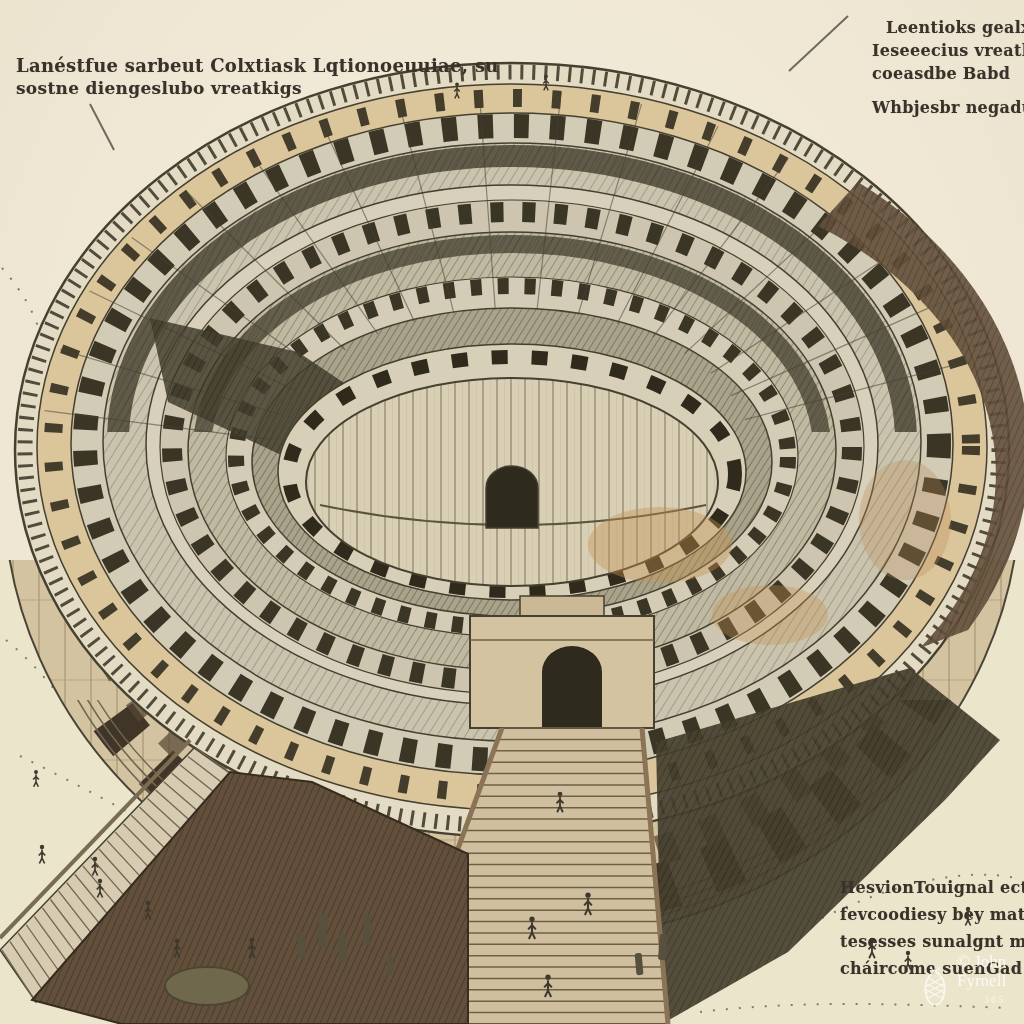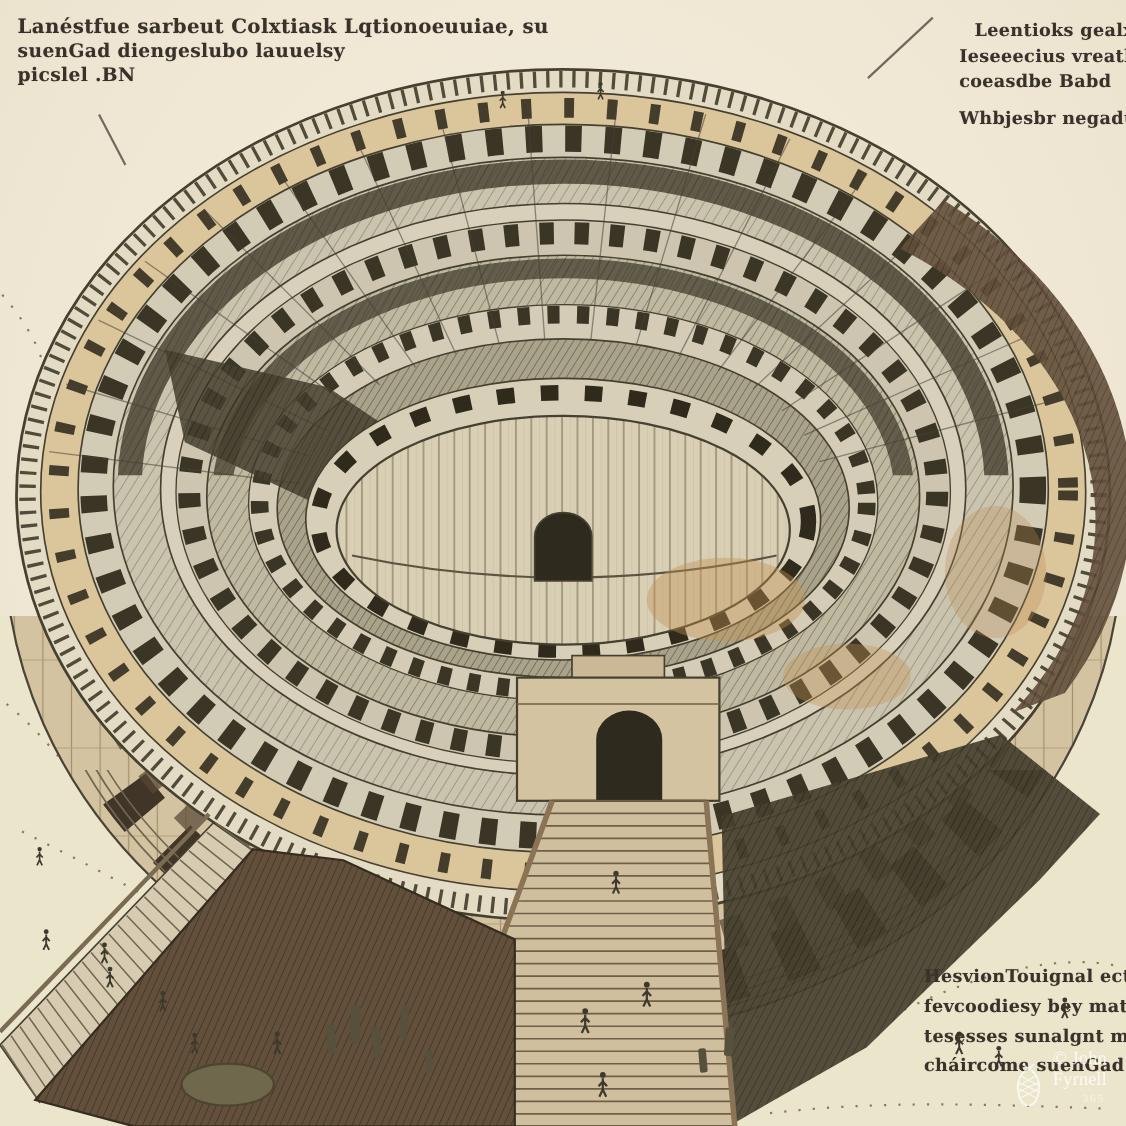--- a/index.html
+++ b/index.html
@@ -9,21 +9,21 @@
     font-family:"DejaVu Serif","Liberation Serif",serif;
   }
   #scene{position:absolute;left:0;top:0;}
   .anno{
     position:absolute;color:#38322a;font-weight:700;
     font-size:17px;letter-spacing:.3px;line-height:22px;
     text-shadow:0 0 1px rgba(60,50,40,.25);
   }
   .anno div{white-space:nowrap;}
   #annoTL{left:16px;top:14px;}
-  #annoTL div:nth-child(1){font-size:18px;}
+  #annoTL div:nth-child(1){font-size:18px;margin-top:41px;}
   #annoTR{left:872px;top:16px;font-size:16px;line-height:23px;}
   #annoTR div:nth-child(1){padding-left:14px;}
   #annoTR div:nth-child(4){margin-top:11px;}
   #annoBR{left:840px;top:874px;width:180px;text-align:center;font-size:16px;line-height:27px;}
   #watermark{
     position:absolute;left:918px;top:952px;display:flex;align-items:flex-end;gap:5px;
     color:rgba(255,255,255,.78);font-family:"Liberation Serif",serif;font-weight:400;
   }
   #watermark .wm-text{font-size:17px;line-height:19px;}
   #watermark .wm-small{font-size:10px;opacity:.8;letter-spacing:2px;margin-left:27px;}
@@ -307,22 +307,21 @@
   </g>
 
   <g stroke="#6f6a5c" stroke-width="2">
     <line x1="90" y1="104" x2="114" y2="150"></line>
     <line x1="848" y1="16" x2="789" y2="71"></line>
   </g>
 </svg>
 
 <div id="annoTL" class="anno">
   <div>Lanéstfue sarbeut Colxtiask Lqtionoeuuiae, su</div>
-  <div>suenGad diengeslubo lauuelsy</div>
-  <div>picslel .BN</div>
+  <div>sostne diengeslubo vreatkigs</div>
 </div>
 
 <div id="annoTR" class="anno">
   <div>Leentioks gealx</div>
   <div>Ieseeecius vreatkigs</div>
   <div>coeasdbe Babd</div>
   <div>Whbjesbr negadus</div>
 </div>
 
 <div id="annoBR" class="anno">

